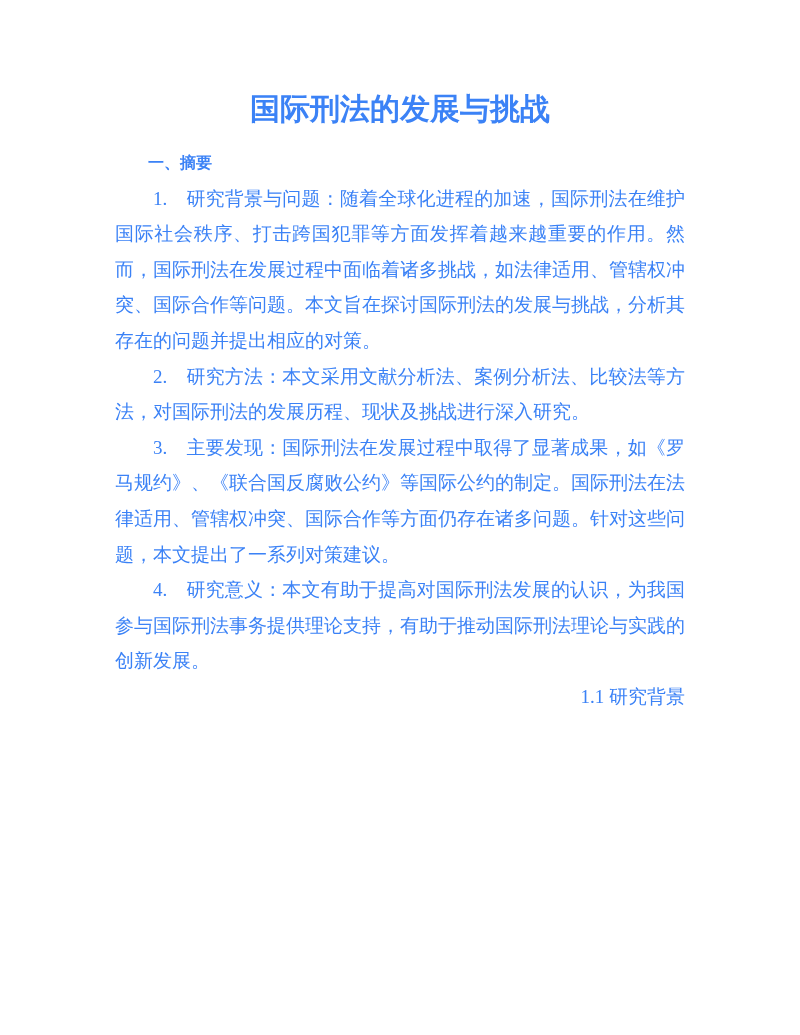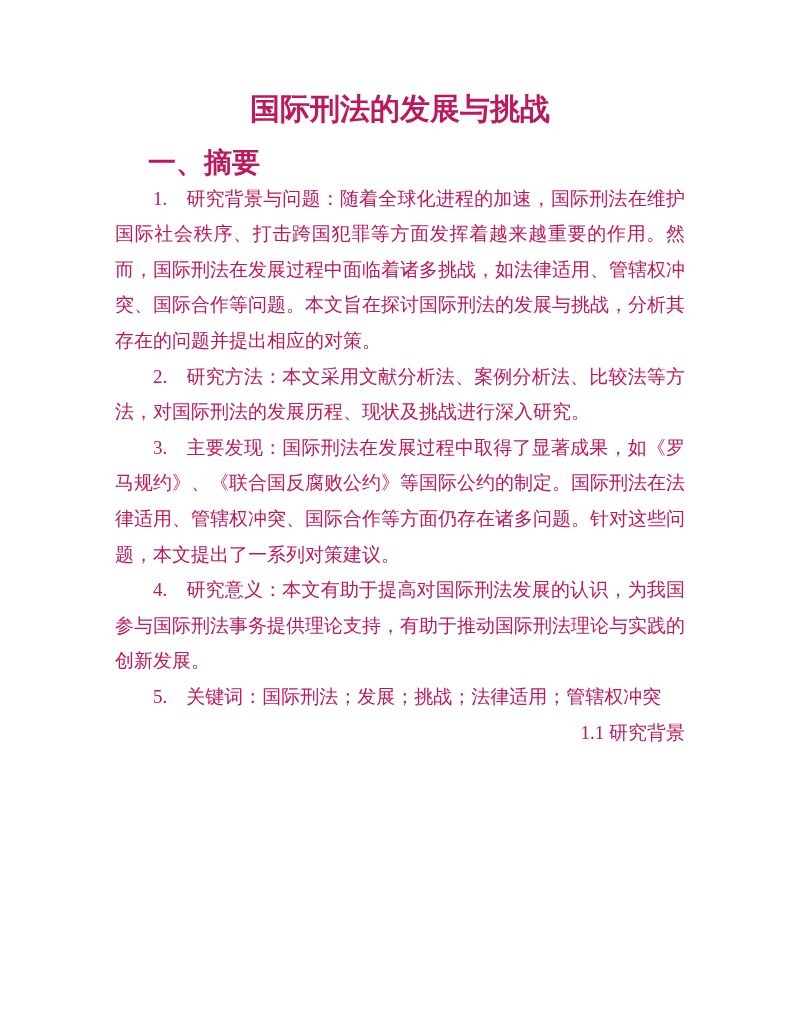--- a/index.html
+++ b/index.html
@@ -4,37 +4,37 @@
 <style>
   * { margin: 0; padding: 0; box-sizing: border-box; }
   html, body { background: #ffffff; }
   .page {
     position: relative;
     width: 800px;
     height: 1035px;
     background: #ffffff;
     overflow: hidden;
     font-family: "Liberation Serif", "DejaVu Serif", serif;
-    color: #be185d;
+    color: #3b82f6;
     padding: 89px 115px 0 115px;
   }
   .doc-title {
     font-size: 30px;
     line-height: 40px;
     font-weight: bold;
     text-align: center;
     margin-bottom: 16px;
   }
   .doc-body {
     font-size: 19px;
     line-height: 35.6px;
     text-align: justify;
   }
   .sec-heading {
-    font-size: 28px;
+    font-size: 16px;
     font-weight: bold;
     text-indent: 33px;
     text-align: left;
   }
   .sub-heading {
     font-size: 19px;
     font-weight: normal;
     text-indent: 33px;
     text-align: right;
   }
@@ -52,19 +52,18 @@
     <div class="sec-heading">一、摘要</div>
 
     <div class="para">1. 研究背景与问题：随着全球化进程的加速，国际刑法在维护国际社会秩序、打击跨国犯罪等方面发挥着越来越重要的作用。然而，国际刑法在发展过程中面临着诸多挑战，如法律适用、管辖权冲突、国际合作等问题。本文旨在探讨国际刑法的发展与挑战，分析其存在的问题并提出相应的对策。</div>
 
     <div class="para">2. 研究方法：本文采用文献分析法、案例分析法、比较法等方法，对国际刑法的发展历程、现状及挑战进行深入研究。</div>
 
     <div class="para">3. 主要发现：国际刑法在发展过程中取得了显著成果，如《罗马规约》、《联合国反腐败公约》等国际公约的制定。国际刑法在法律适用、管辖权冲突、国际合作等方面仍存在诸多问题。针对这些问题，本文提出了一系列对策建议。</div>
 
     <div class="para">4. 研究意义：本文有助于提高对国际刑法发展的认识，为我国参与国际刑法事务提供理论支持，有助于推动国际刑法理论与实践的创新发展。</div>
 
-    <div class="para">5. 关键词：国际刑法；发展；挑战；法律适用；管辖权冲突</div>
 
 
     <div class="sub-heading">1.1 研究背景</div>
 
   </div>
 </div>
 
 </body></html>

